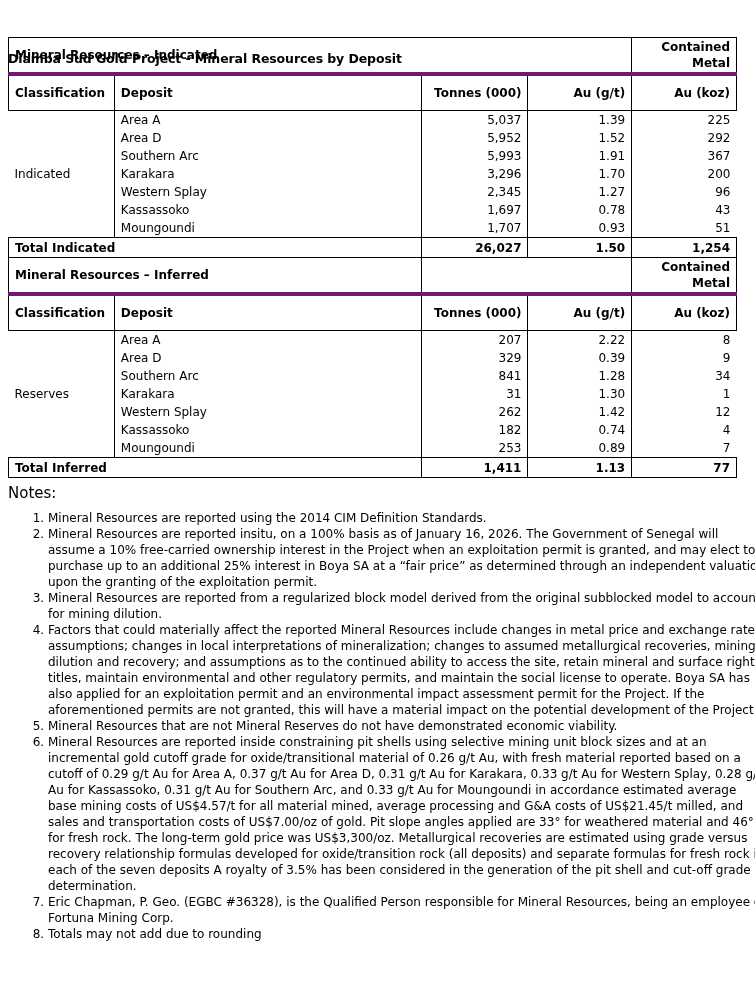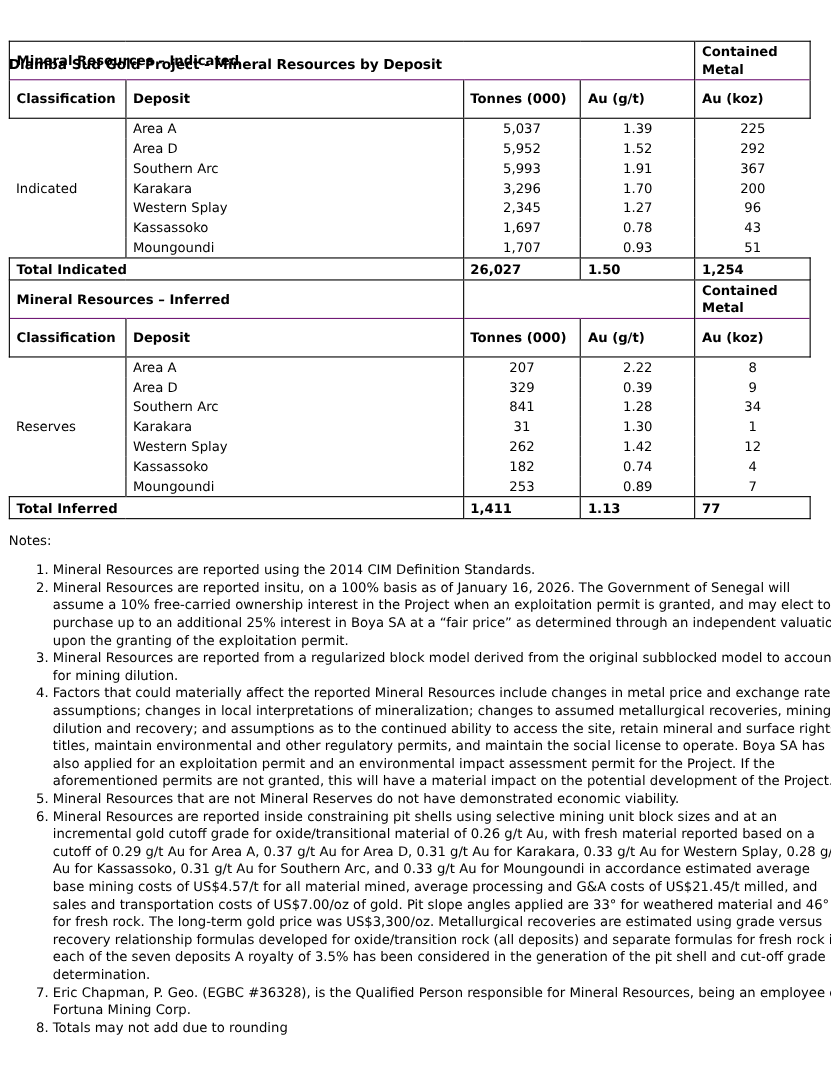--- a/index.html
+++ b/index.html
@@ -22,29 +22,29 @@
   table.res td {
     padding: 0 6px; line-height: 16px; vertical-align: middle;
   }
   .c-class { width: 97px; }
   .c-dep { width: 281px; }
   .c-ton { width: 98px; }
   .c-au { width: 95px; }
   .c-koz { width: 96px; }
   .hdr td { font-weight: bold; }
   .section-hdr td { height: 34px; border-top: 1.5px solid #000; }
-  .col-hdr td { height: 34px; border-top: 1px solid #701a75; border-bottom: 1px solid #000; }
+  .col-hdr td { height: 34px; border-top: 4px solid #701a75; border-bottom: 1px solid #000; }
   .bl { border-left: 1px solid #000; }
   .box-l { border-left: 1.5px solid #000; }
   .box-r { border-right: 1.5px solid #000; }
-  .center { text-align: left; }
+  .center { text-align: right; }
   .data td { height: 18px; }
-  .data td.num { text-align: center; }
+  .data td.num { text-align: right; }
   .total td { height: 19px; font-weight: bold; border-top: 1.5px solid #000; border-bottom: 1.5px solid #000; margin-left: 39px; }
-  .notes-label { position: absolute; left: 8px; top: 484px; font-size: 12px; }
+  .notes-label { position: absolute; left: 8px; top: 484px; font-size: 15px; }
   ol.notes {
     position: absolute; left: 8px; top: 510px; width: 720px;
     margin: 0; padding-left: 40px; font-size: 12px; line-height: 16px;
   }
   ol.notes li { margin: 0; padding-left: 0; }
 </style>
 </head>
 <body>
 
 <div class="title">Diamba Sud Gold Project - Mineral Resources by Deposit</div>

